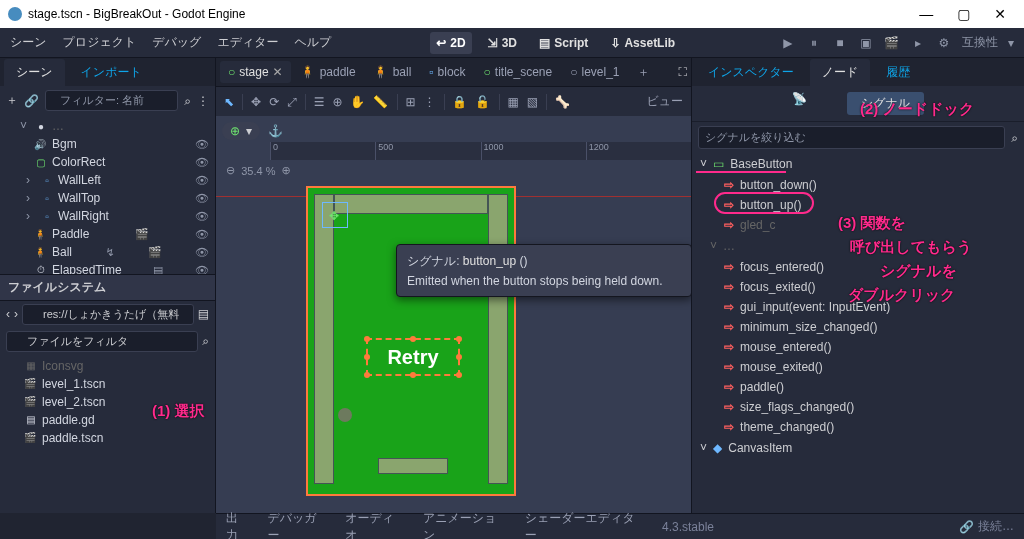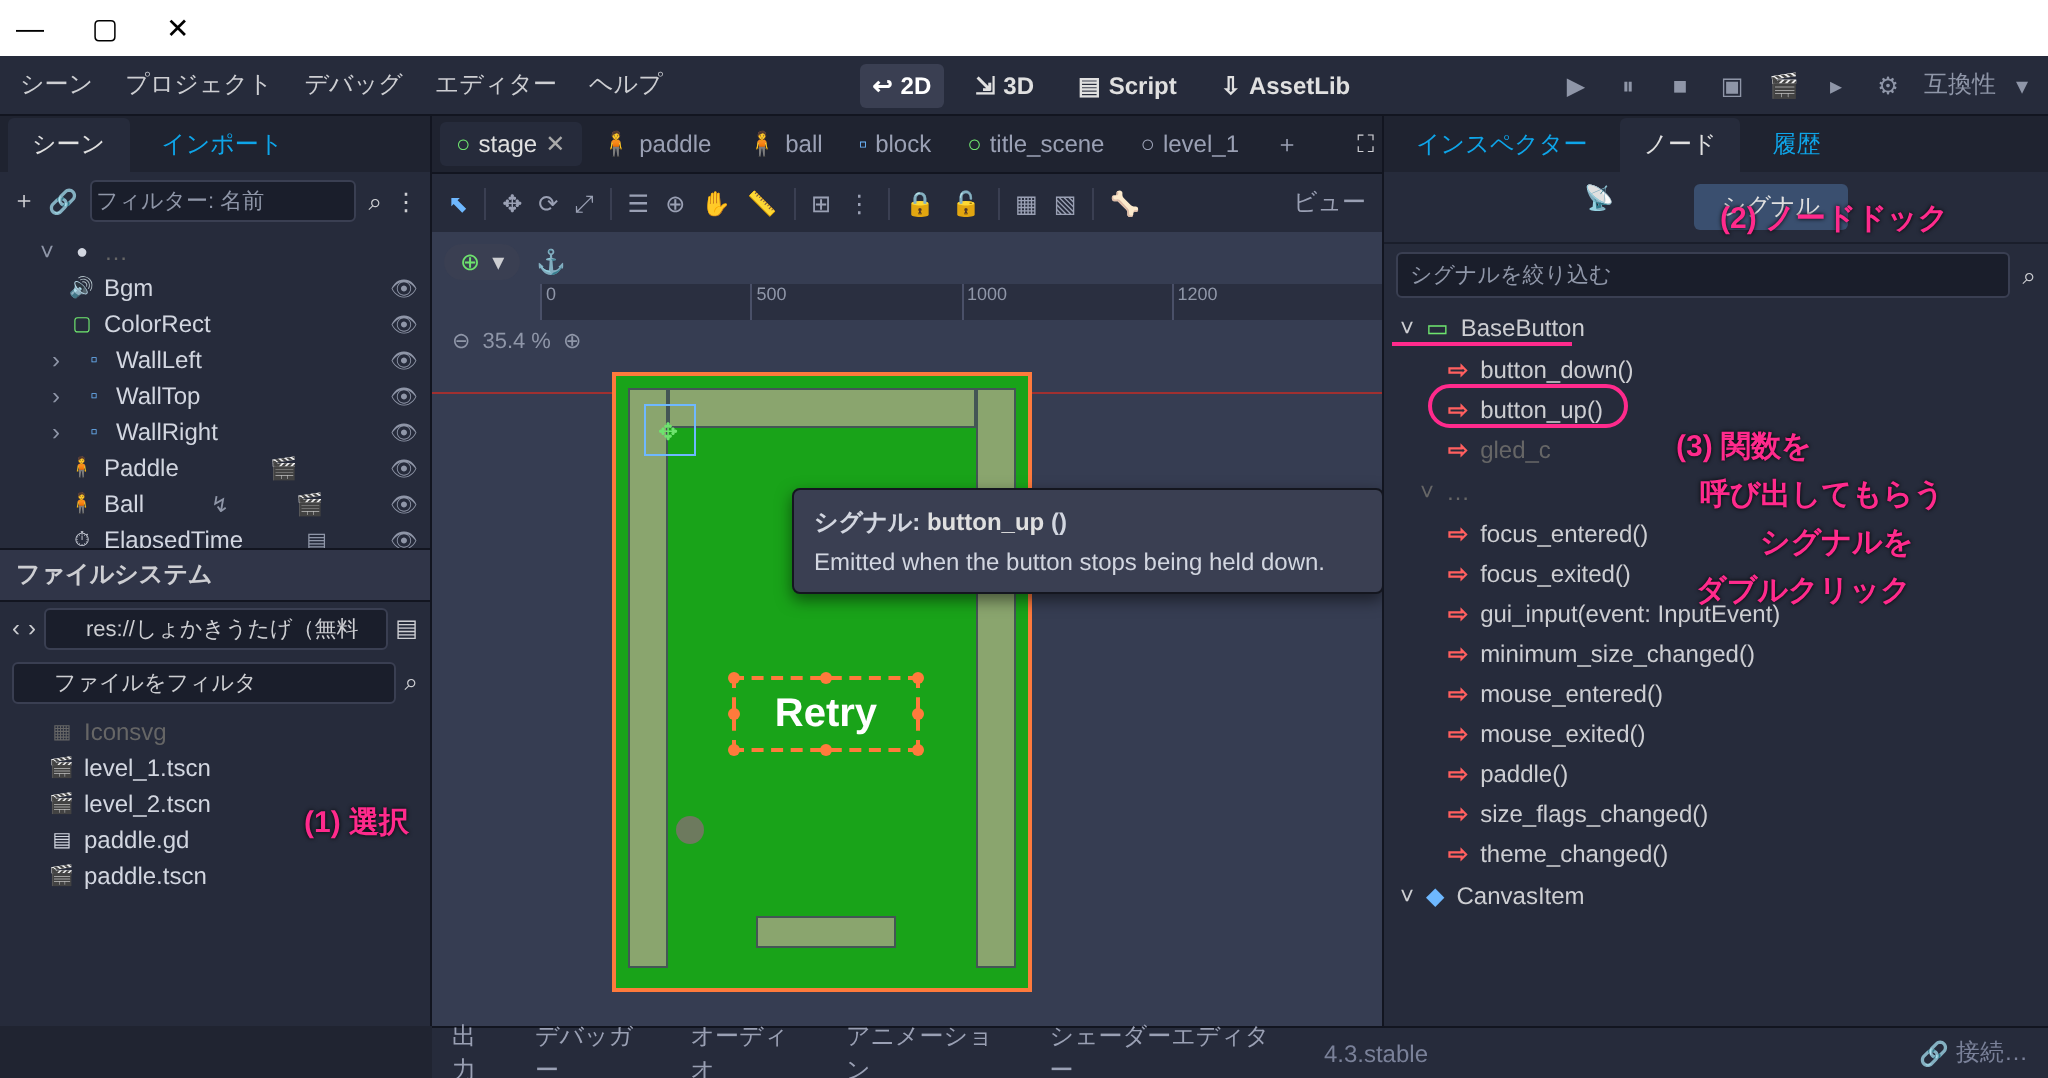--- a/index.html
+++ b/index.html
@@ -14,21 +14,21 @@
 .menubar .center .item { display: flex; gap: 4px; align-items: center; padding: 4px 6px; border-radius: 3px; }
 .menubar .center .item.active { background: #3a3f52; color: #fff; }
 .menubar .right { display: flex; gap: 10px; align-items: center; color: #8f96a8; }
 .menubar .right .ico { width: 16px; text-align: center; }
 .main { display: flex; height: calc(100% - 58px - 26px); }
 .left-dock { width: 216px; background: #262b3b; display: flex; flex-direction: column; border-right: 1px solid #121520; }
 .dock-tabs { display: flex; background: #1f2330; height: 28px; align-items: flex-end; }
 .dock-tab { padding: 5px 12px; background: #262b3b; border-top-left-radius: 3px; border-top-right-radius: 3px; margin-left: 4px; color: #e0e0e0; font-size: 12px; }
 .dock-tab.inactive { background: transparent; color: #0ea5e9; }
 .scene-toolbar { display: flex; align-items: center; padding: 4px 6px; gap: 6px; }
-.scene-toolbar .filter { flex: 1; background: #1a1e2b; border: 1px solid #3a3f52; border-radius: 3px; padding: 2px 2px; color: #8f96a8; font-size: 11px; }
+.scene-toolbar .filter { flex: 1; background: #1a1e2b; border: 1px solid #3a3f52; border-radius: 3px; padding: 2px 14px; color: #8f96a8; font-size: 11px; }
 .tree { flex: 1; overflow: hidden; padding: 2px 0; }
 .tree-item { display: flex; align-items: center; padding: 2px 6px; gap: 4px; font-size: 12px; color: #d2d6e0; position: relative; }
 .tree-item .collapse { width: 10px; color: #8f96a8; }
 .tree-item .ico { width: 14px; height: 14px; display: inline-flex; align-items: center; justify-content: center; font-size: 10px; }
 .tree-item .eye { margin-left: auto; color: #8f96a8; font-size: 11px; }
 .red-circle { border: 2px solid #ff2a8c; border-radius: 14px; position: absolute; }
 .filesystem-header { background: #303548; padding: 4px 8px; font-weight: 600; border-top: 1px solid #121520; border-bottom: 1px solid #121520; font-size: 12px; }
 .path-bar { display: flex; padding: 3px 6px; gap: 4px; align-items: center; }
 .path-bar .path { flex: 1; background: #1a1e2b; border: 1px solid #3a3f52; border-radius: 3px; padding: 2px 20px; color: #cdced2; font-size: 11px; white-space: nowrap; overflow: hidden; }
 .center-view { flex: 1; display: flex; flex-direction: column; background: #1d212e; min-width: 0; }
@@ -44,21 +44,21 @@
 .viewport-top { position: absolute; top: 6px; left: 6px; display: flex; gap: 8px; align-items: center; }
 .pill { display: flex; align-items: center; gap: 6px; padding: 2px 8px; background: #3a3f52; border-radius: 12px; }
 .ruler-h { position: absolute; top: 26px; left: 54px; right: 0; height: 18px; background: #2a2f40; color: #8f96a8; display: flex; font-size: 9px; }
 .ruler-h span { flex: 1; border-left: 1px solid #4a5068; padding-left: 2px; }
 .zoom-bar { position: absolute; top: 48px; left: 10px; display: flex; gap: 6px; align-items: center; color: #8f96a8; font-size: 11px; }
 .canvas { position: absolute; top: 70px; left: 90px; width: 210px; height: 310px; background: #19a319; border: 2px solid #ff7a3c; }
 .canvas .wall { position: absolute; background: #8aa56e; border: 1px solid #455; }
 .retry-btn { position: absolute; left: 58px; top: 150px; width: 94px; height: 38px; background: #19a319; border: 2px dashed #ff7a3c; display: flex; align-items: center; justify-content: center; color: #fff; font-family: cursive; font-size: 20px; font-weight: bold; }
 .handle { width: 6px; height: 6px; background: #ff7a3c; border-radius: 50%; position: absolute; }
 .tooltip { position: absolute; top: 128px; left: 180px; width: 296px; background: #3a3f52; border: 1px solid #14161f; border-radius: 4px; padding: 8px 10px; color: #d2d6e0; box-shadow: 0 3px 8px rgba(0,0,0,.5); z-index: 10; }
-.tooltip .sigline { font-weight: 700; margin-bottom: 4px; }
+.tooltip .sigline { font-weight: 400; margin-bottom: 4px; }
 .tooltip .sigline .sig { color: #e0e0e0; }
 .right-dock { width: 333px; background: #262b3b; border-left: 1px solid #121520; display: flex; flex-direction: column; }
 .subtab-row { display: flex; justify-content: center; gap: 40px; padding: 6px 0; border-bottom: 1px solid #1a1e2b; }
 .subtab-row .st { color: #8f96a8; padding: 3px 14px; }
 .subtab-row .st.active { background: #3a4f6f; border-radius: 3px; color: #e0e0e0; }
 .filter-row { display: flex; padding: 4px 6px; align-items: center; }
 .filter-row .inp { flex: 1; background: #1a1e2b; border: 1px solid #3a3f52; border-radius: 3px; padding: 3px 6px; color: #8f96a8; font-size: 11px; }
 .sig-list { flex: 1; overflow: hidden; }
 .sig-class { display: flex; align-items: center; gap: 6px; padding: 4px 8px; color: #cdced2; }
 .sig-item { display: flex; align-items: center; gap: 6px; padding: 3px 8px 3px 32px; color: #cdced2; font-size: 12px; }
@@ -68,20 +68,24 @@
 .bottom-panel .ver { margin-left: auto; color: #7a8199; }
 .right-bottom { position: absolute; bottom: 0; right: 0; width: 300px; height: 26px; background: #262b3b; border-top: 1px solid #121520; display: flex; align-items: center; justify-content: flex-end; padding: 0 10px; color: #7a8199; }
 .ico-c { color: #6ee36e; }
 .ico-b { color: #6eb8ff; }
 .ico-y { color: #ffdd6e; }
 </style>
 </head>
 <body>
 
 <div class="titlebar">
+  <div class="left">
+    <div class="logo"></div>
+    <span>stage.tscn - BigBreakOut - Godot Engine</span>
+  </div>
   <div class="winbtns">— ▢ ✕</div>
 </div>
 
 <div class="menubar">
   <span>シーン</span>
   <span>プロジェクト</span>
   <span>デバッグ</span>
   <span>エディター</span>
   <span>ヘルプ</span>
   <div class="spacer"></div>

